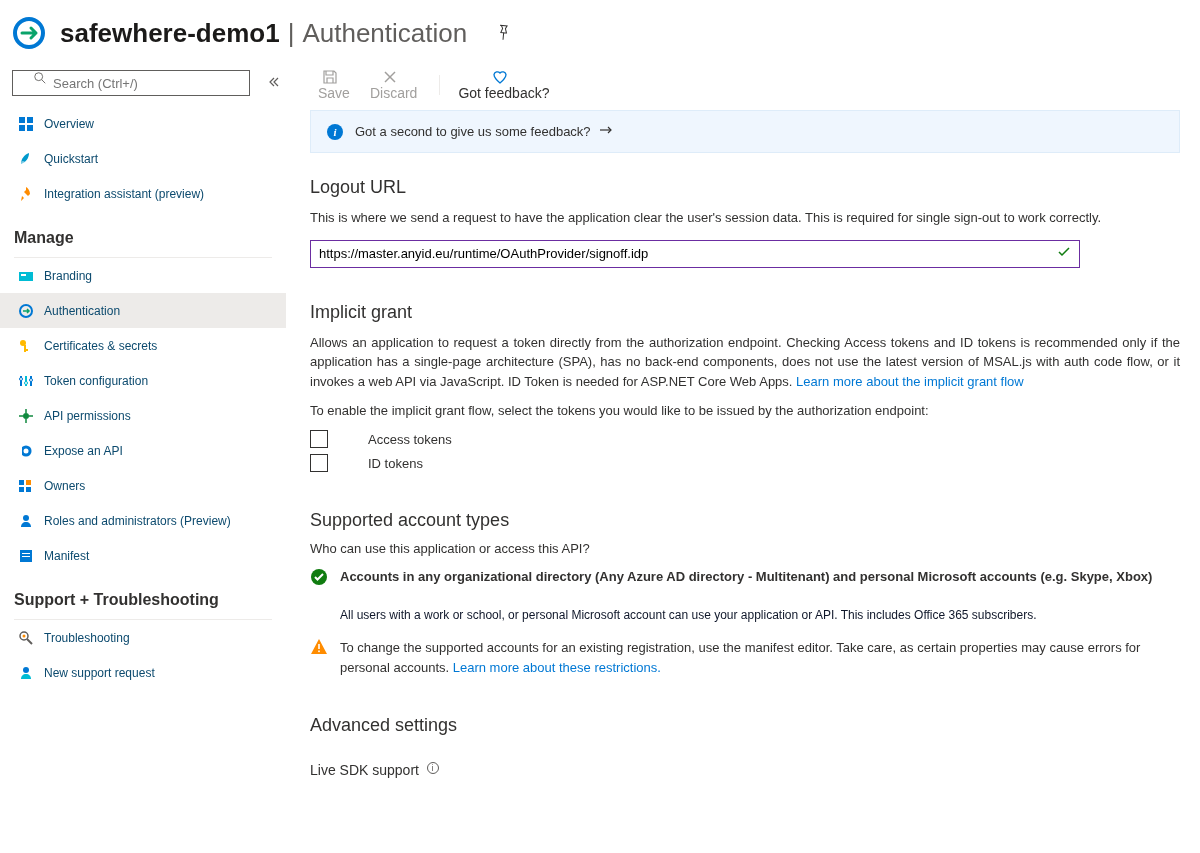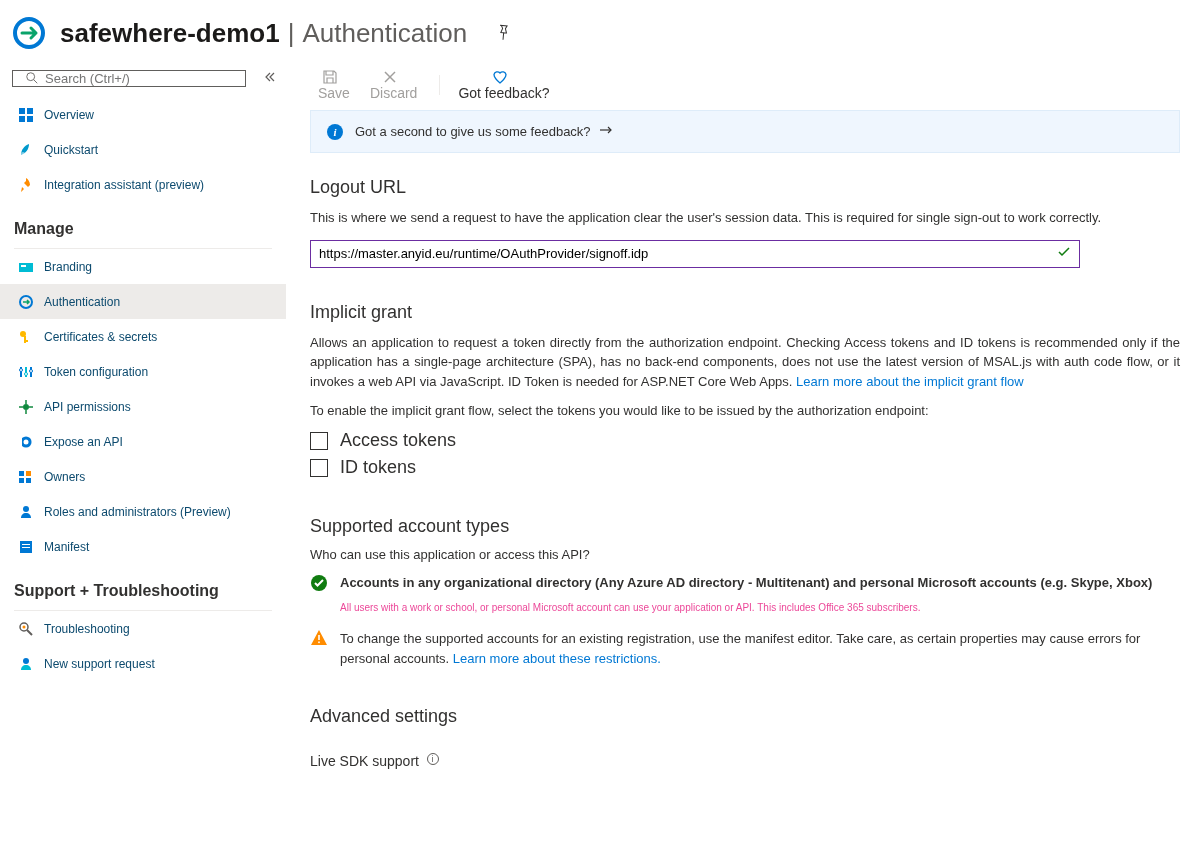--- a/index.html
+++ b/index.html
@@ -50,23 +50,23 @@
   }
   .main {
     flex: 1;
     padding: 0 20px 40px 24px;
   }
   
   .sidebar-top { display:flex; align-items:center; padding: 0 10px 10px 12px; }
   .search-box {
     display:flex; 
     border: 1px solid #605e5c;
-    height: 17px;
+    height: 26px;
     flex:1;
-    padding: 0 12px;
+    padding: 0 20px;
   }
   .search-box input {
     border:none; outline:none; font-size:13px; flex:1; background:transparent;
     color:#605e5c;
   }
   .search-box svg { width:14px; height:14px; margin-right:6px; color:#605e5c; }
   .collapse-btn { margin-left:18px; color:#605e5c; cursor:pointer; }
   
   .sidebar-item {
     display:flex; align-items:center;
@@ -138,26 +138,26 @@
     border-color:#6b2da1;
   }
   .text-input-wrap.valid { border-color:#6b2da1;gap:36px; }
   .text-input-wrap input { flex:1; border:none; outline:none; font-size:13px; }
   .check-icon { color:#107c10; }
   .subtext { font-size:13px; margin: 8px 0 12px 0; }
   .checkbox-row { display:flex; align-items:center; margin:6px 0; cursor:pointer; }
   .checkbox-box {
     width:18px; height:18px; border:1px solid #323130; margin-right:12px;
   }
-  .checkbox-label { font-size:18px; }
+  .checkbox-label { font-size:13px;margin-left:28px; }
   .sect-gap { height:28px; }
   .radio-row { display:flex; align-items:flex-start; margin:4px 0 6px 0; }
   .radio-icon { width:18px; height:18px; margin-right:12px; flex-shrink:0; }
   .radio-title { font-size:13px; font-weight:600; line-height:1.4; }
-  .radio-desc { font-size:10px; color:#ec4899; margin-top:8px; line-height:1.5; }
+  .radio-desc { font-size:12px; color:#0f172a; margin-top:20px; line-height:1.5; }
   .radio-desc2 { font-size:13px; color:#323130; line-height:1.5; }
   .warn-row { display:flex; align-items:flex-start; margin:14px 0 6px 0; }
   .warn-icon { width:18px; height:18px; margin-right:12px; flex-shrink:0; }
   .help-icon { display:inline-block; width:12px; height:12px; border:1px solid #605e5c; border-radius:50%; font-size:9px; line-height:10px; text-align:center; color:#605e5c; margin-left:4px; vertical-align:top; }
   
   .text-input-wrap { border-color:#7030a0; }
 </style>
 </head>
 <body>
 

